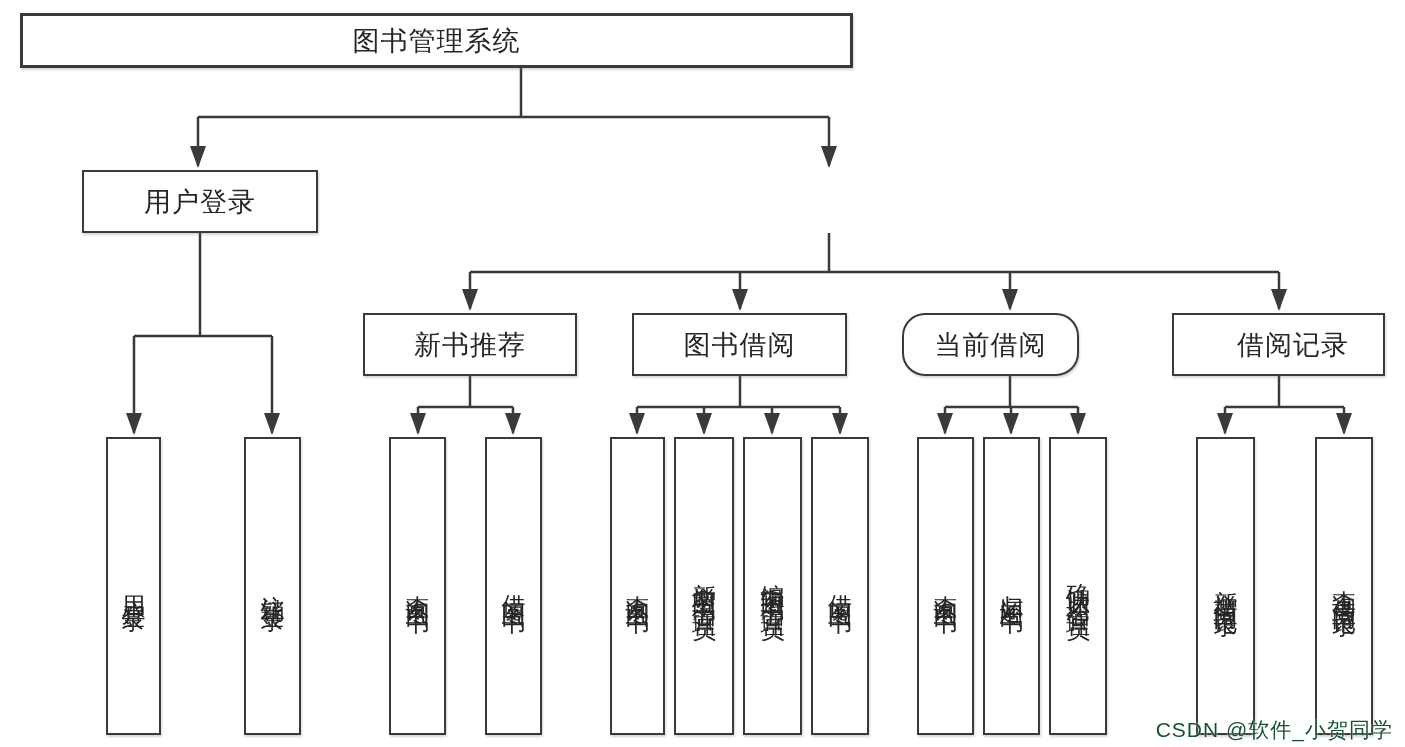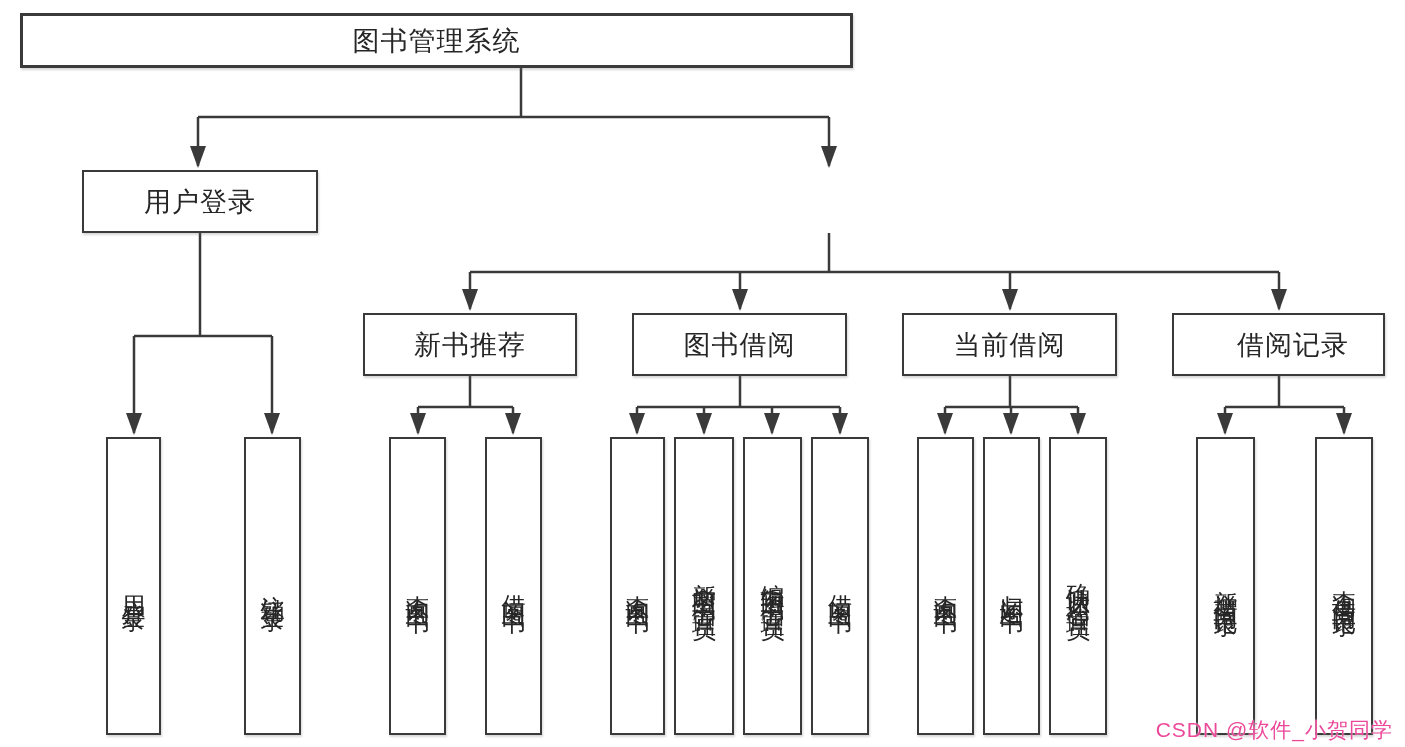--- a/index.html
+++ b/index.html
@@ -45,33 +45,33 @@
     text-orientation: mixed;
     font-size: 24px;
     letter-spacing: 5px;
     line-height: 1;
   }
   .watermark {
     position: absolute;
     right: 12px;
     bottom: 3px;
     font-size: 21px;
-    color: #ec4899;
+    color: #14532d;
     letter-spacing: 1px;
     white-space: nowrap;
     text-shadow: 0 0 2px #ffffff;
   }
 
   
   .n-root  { left: 20px;   top: 13px;  width: 833px; height: 55px; }
   .n-l2a   { left: 82px;   top: 170px; width: 236px;  height: 63px; }
   .n-l2b   { left: 712px;  top: 170px; width: 235px;  height: 63px; }
   .n-l3a   { left: 363px;  top: 313px; width: 214px;  height: 63px; }
   .n-l3b   { left: 632px;  top: 313px; width: 215px;  height: 63px; }
-  .n-l3c   { left: 902px;  top: 313px; width: 215px;  height: 63px; }
+  .n-l3c   { left: 902px;  top: 313px; width: 177px;  height: 63px; border-radius: 23px; }
   .n-l3d   { left: 1172px; top: 313px; width: 213px;  height: 63px; padding-left: 29px; }
   .leaf    { top: 437px; height: 298px; }
   .n-f1  { left: 106px;  width: 55px; }
   .n-f2  { left: 244px;  width: 57px; }
   .n-f3  { left: 389px;  width: 57px; }
   .n-f4  { left: 485px;  width: 57px; }
   .n-f5  { left: 610px;  width: 55px; }
   .n-f6  { left: 674px;  width: 60px; }
   .n-f7  { left: 743px;  width: 59px; }
   .n-f8  { left: 811px;  width: 58px; }

